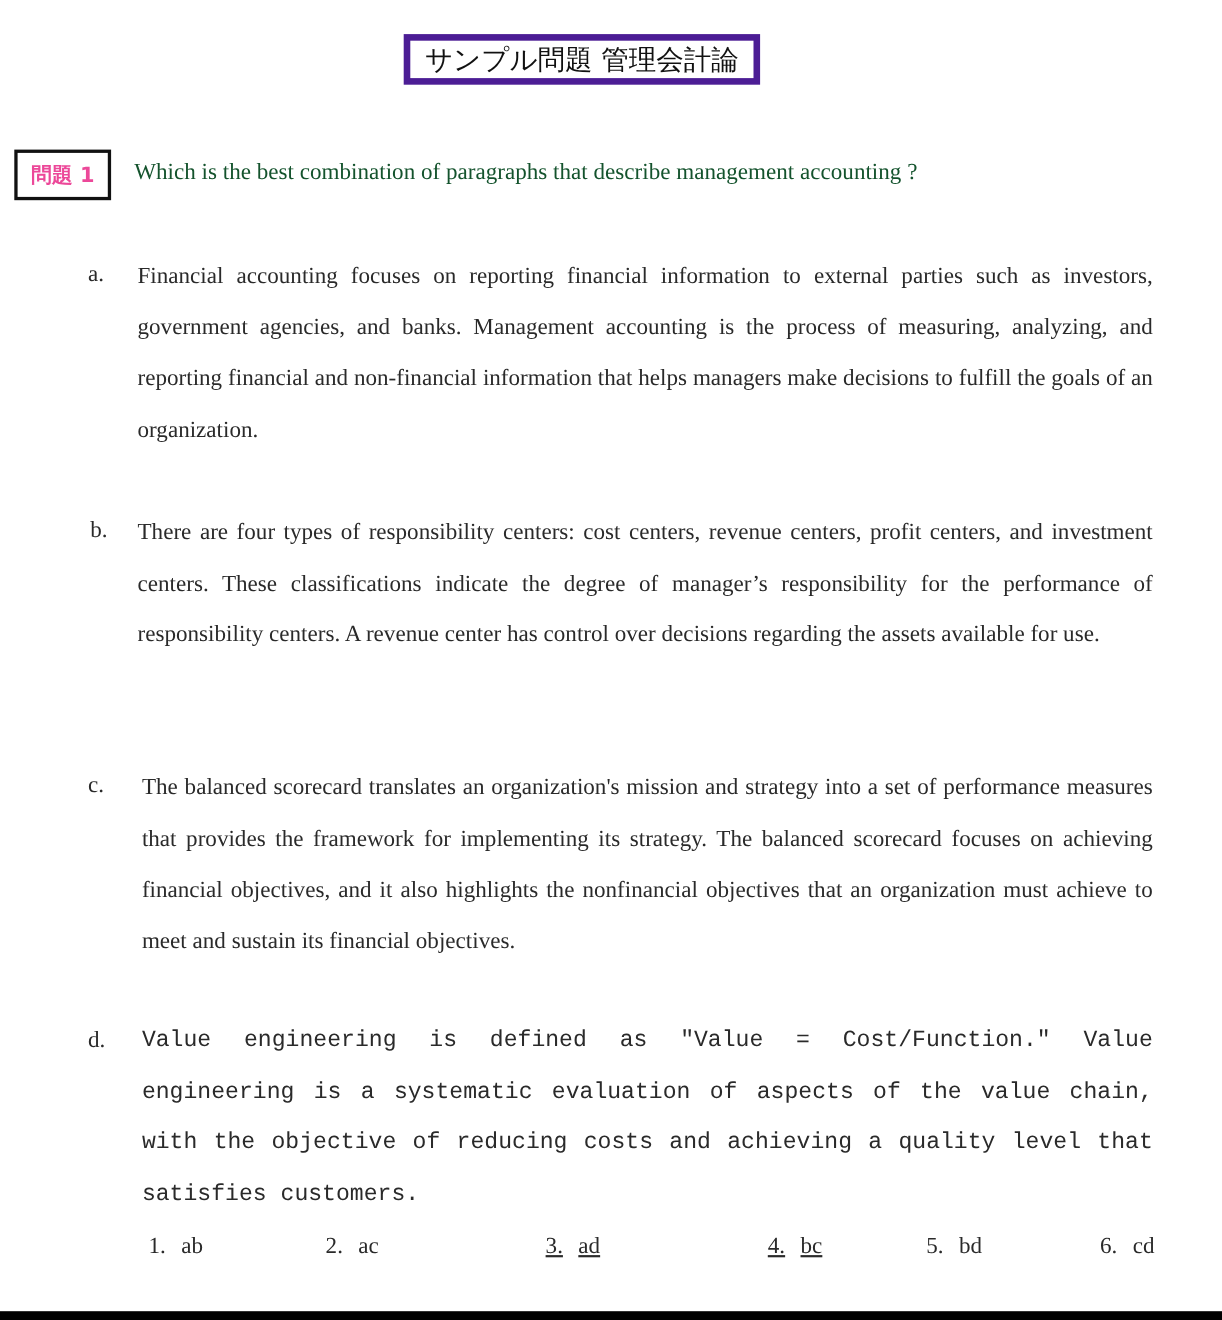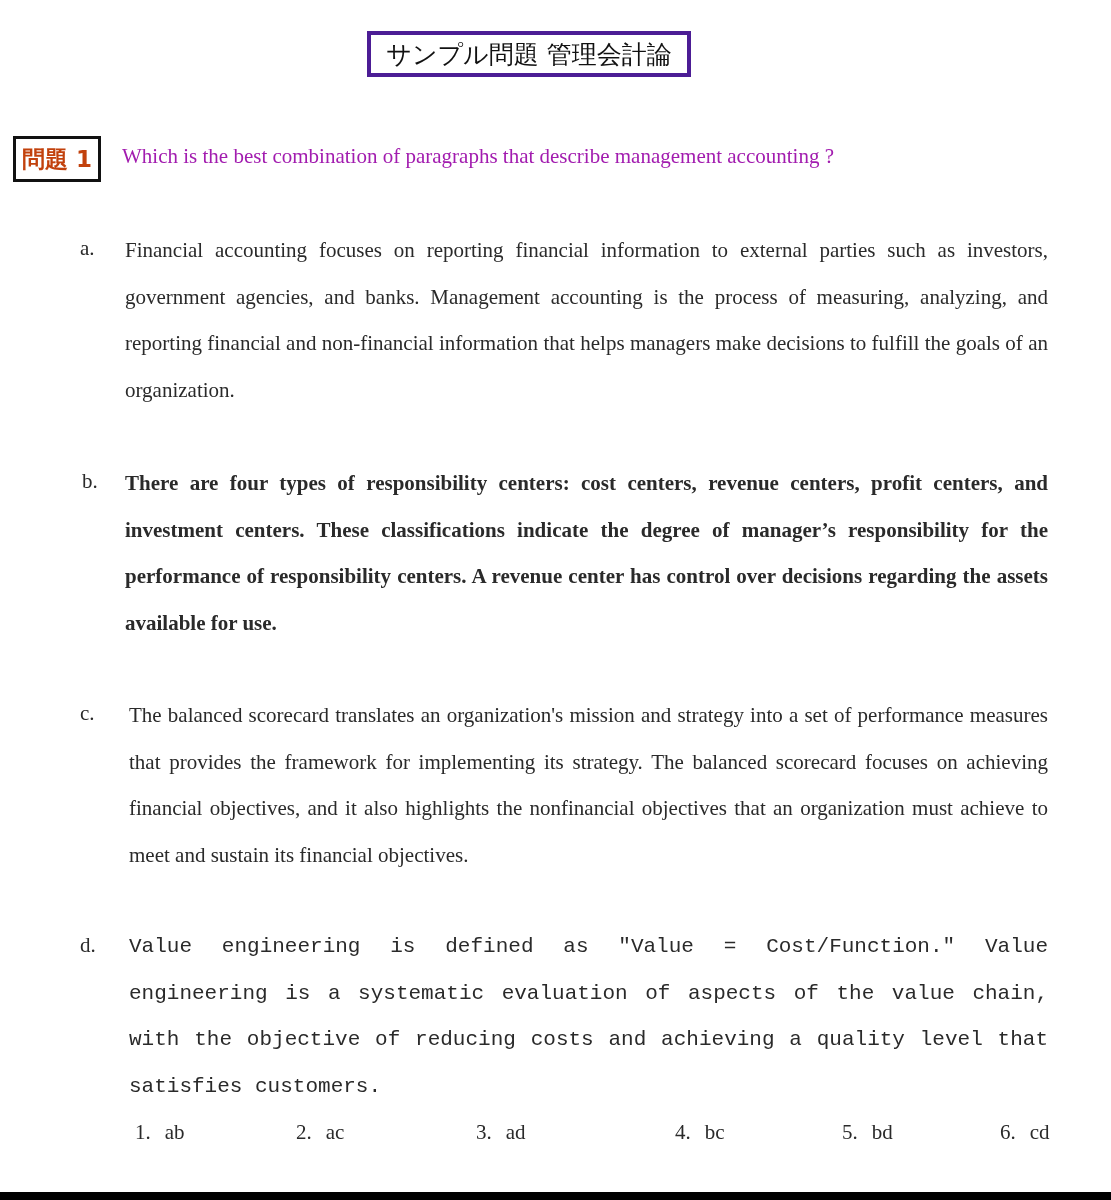--- a/index.html
+++ b/index.html
@@ -14,21 +14,21 @@
       overflow: hidden;
       font-family: "Liberation Serif", "DejaVu Serif", serif;
       color: #222222;
     }
     .title-box {
       position: absolute;
       left: 367px;
       top: 31px;
       width: 324px;
       height: 46px;
-      border: 4px solid #4c1d95;
+      border: 6px solid #4c1d95;
       box-sizing: border-box;
       display: flex;
       align-items: center;
       justify-content: center;
       font-family: "DejaVu Sans", sans-serif;
       font-size: 25px;
       color: #111111;
       letter-spacing: 0px;
       white-space: nowrap;
     }
@@ -38,30 +38,30 @@
       top: 136px;
       width: 88px;
       height: 46px;
       border: 3px solid #111111;
       box-sizing: border-box;
       display: flex;
       align-items: center;
       justify-content: center;
       font-family: "DejaVu Sans", sans-serif;
       font-weight: bold;
-      font-size: 23px;
-      color: #c2410c;
+      font-size: 19px;
+      color: #ec4899;
       white-space: nowrap;
     }
     .question-text {
       position: absolute;
       left: 122px;
       top: 144px;
       font-size: 21px;
-      color: #a21caf;
+      color: #14532d;
       white-space: nowrap;
     }
     .para {
       position: absolute;
       left: 0;
       width: 1111px;
     }
     .para-label {
       position: absolute;
       font-size: 21px;
@@ -75,21 +75,21 @@
       color: #2a2a2a;
       text-align: justify;
       text-align-last: left;
     }
     #para-a { top: 227px; }
     #para-a .para-label { left: 80px; top: 9px; }
     #para-a .para-body { left: 125px; }
 
     #para-b { top: 460px; }
     #para-b .para-label { left: 82px; top: 9px; }
-    #para-b .para-body { left: 125px; font-weight: bold; }
+    #para-b .para-body { left: 125px; }
 
     #para-c { top: 692px; }
     #para-c .para-label { left: 80px; top: 9px; }
     #para-c .para-body { left: 129px; }
 
     #para-d { top: 924px; }
     #para-d .para-label { left: 80px; top: 9px; }
     #para-d .para-body { left: 129px; font-family: Liberation Mono, monospace; }
 
     .choices {
@@ -144,24 +144,24 @@
   <div class="para-body">Value engineering is defined as "Value = Cost/Function." Value engineering is a systematic evaluation of aspects of the value chain, with the objective of reducing costs and achieving a quality level that satisfies customers.</div>
 </div>
 
 <div class="choices">
   <span class="choice" style="left:135px;">
     <span class="num">1.</span><span>ab</span>
   </span>
   <span class="choice" style="left:296px;font-family:Liberation Serif, serif;">
     <span class="num">2.</span><span>ac</span>
   </span>
-  <span class="choice" style="left:476px;">
+  <span class="choice" style="left:496px;text-decoration:underline;">
     <span class="num">3.</span><span>ad</span>
   </span>
-  <span class="choice" style="left:675px;">
+  <span class="choice" style="left:698px;text-decoration:underline;">
     <span class="num">4.</span><span>bc</span>
   </span>
   <span class="choice" style="left:842px;">
     <span class="num">5.</span><span>bd</span>
   </span>
   <span class="choice" style="left:1000px;">
     <span class="num">6.</span><span>cd</span>
   </span>
 </div>
 

